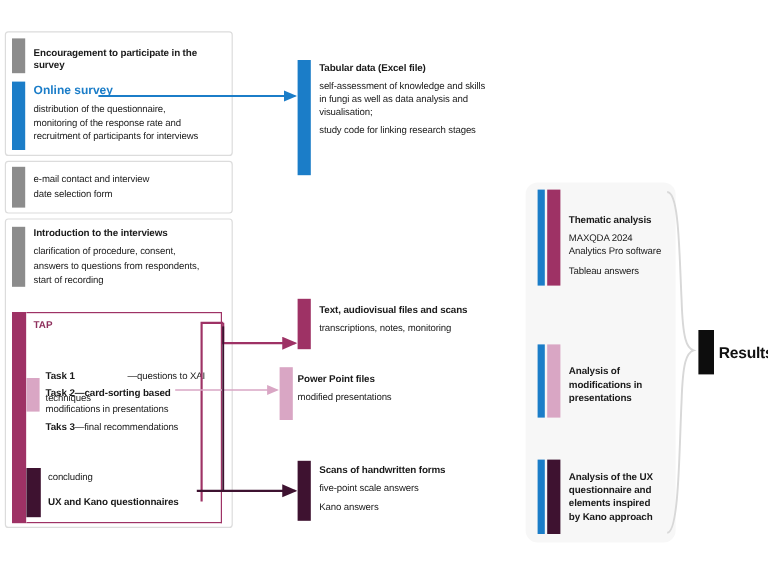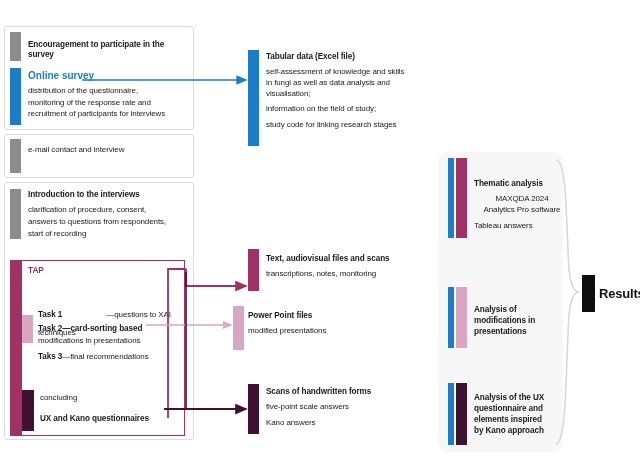--- a/index.html
+++ b/index.html
@@ -80,20 +80,21 @@
       <div class="sub tight" style="margin-top:1px;">recruitment of participants for interviews</div>
     </div>
   </div>
 
   <div class="panel" style="left:4px;top:134px;width:190px;height:44px;"></div>
 
   <div class="card" style="left:10px;top:139px;width:180px;height:34px;">
     <div class="vbar" style="background:#8C8C8C;height:34px;"></div>
     <div class="body" style="left:18px;top:1px;width:162px;">
       <div class="sub">e-mail contact and interview</div>
+      <div class="sub tight" style="margin-top:1px;">date selection form</div>
     </div>
   </div>
 
   <div class="panel" style="left:4px;top:182px;width:190px;height:258px;"></div>
 
   <div class="card" style="left:10px;top:189px;width:180px;height:50px;">
     <div class="vbar" style="background:#8C8C8C;height:50px;"></div>
     <div class="body" style="left:18px;top:1px;width:166px;">
       <div class="ttl">Introduction to the interviews</div>
       <div class="sub">clarification of procedure, consent,</div>
@@ -130,21 +131,20 @@
     <div class="ttl" style="margin-top:10px;">UX and Kano questionnaires</div>
   </div>
 
   <div class="card" style="left:248px;top:50px;width:186px;height:96px;">
     <div class="vbar" style="background:#1B7DC8;height:96px;"></div>
     <div class="body" style="left:18px;top:2px;width:172px;">
       <div class="ttl">Tabular data (Excel file)</div>
       <div class="sub" style="white-space:pre-line;">self-assessment of knowledge and skills
 in fungi as well as data analysis and
 visualisation;</div>
-      <div class="sub">information on the field of study;</div>
       <div class="sub">study code for linking research stages</div>
     </div>
   </div>
 
   <div class="card" style="left:248px;top:249px;width:186px;height:42px;">
     <div class="vbar" style="background:#9E3265;height:42px;"></div>
     <div class="body" style="left:18px;top:5px;width:170px;">
       <div class="ttl">Text, audiovisual files and scans</div>
       <div class="sub">transcriptions, notes, monitoring</div>
     </div>
@@ -167,21 +167,21 @@
     </div>
   </div>
 
   <div class="abs" style="left:438px;top:152px;width:125px;height:300px;background:#F7F7F7;border-radius:10px;"></div>
 
   <div class="card" style="left:448px;top:158px;width:120px;height:80px;">
     <div class="abs" style="left:0;top:0;width:6px;height:80px;background:#1B7DC8;"></div>
     <div class="abs" style="left:8px;top:0;width:11px;height:80px;background:#9E3265;"></div>
     <div class="body" style="left:26px;top:21px;width:96px;">
       <div class="ttl">Thematic analysis</div>
-      <div class="sub" style="white-space:pre-line;text-align:center;">MAXQDA 2024
+      <div class="sub" style="white-space:pre-line;">MAXQDA 2024
 Analytics Pro software</div>
       <div class="sub">Tableau answers</div>
     </div>
   </div>
 
   <div class="card" style="left:448px;top:287px;width:120px;height:61px;">
     <div class="abs" style="left:0;top:0;width:6px;height:61px;background:#1B7DC8;"></div>
     <div class="abs" style="left:8px;top:0;width:11px;height:61px;background:#D9A6C4;"></div>
     <div class="body" style="left:26px;top:17px;width:94px;">
       <div class="ttl" style="white-space:pre-line;line-height:1.35;">Analysis of

